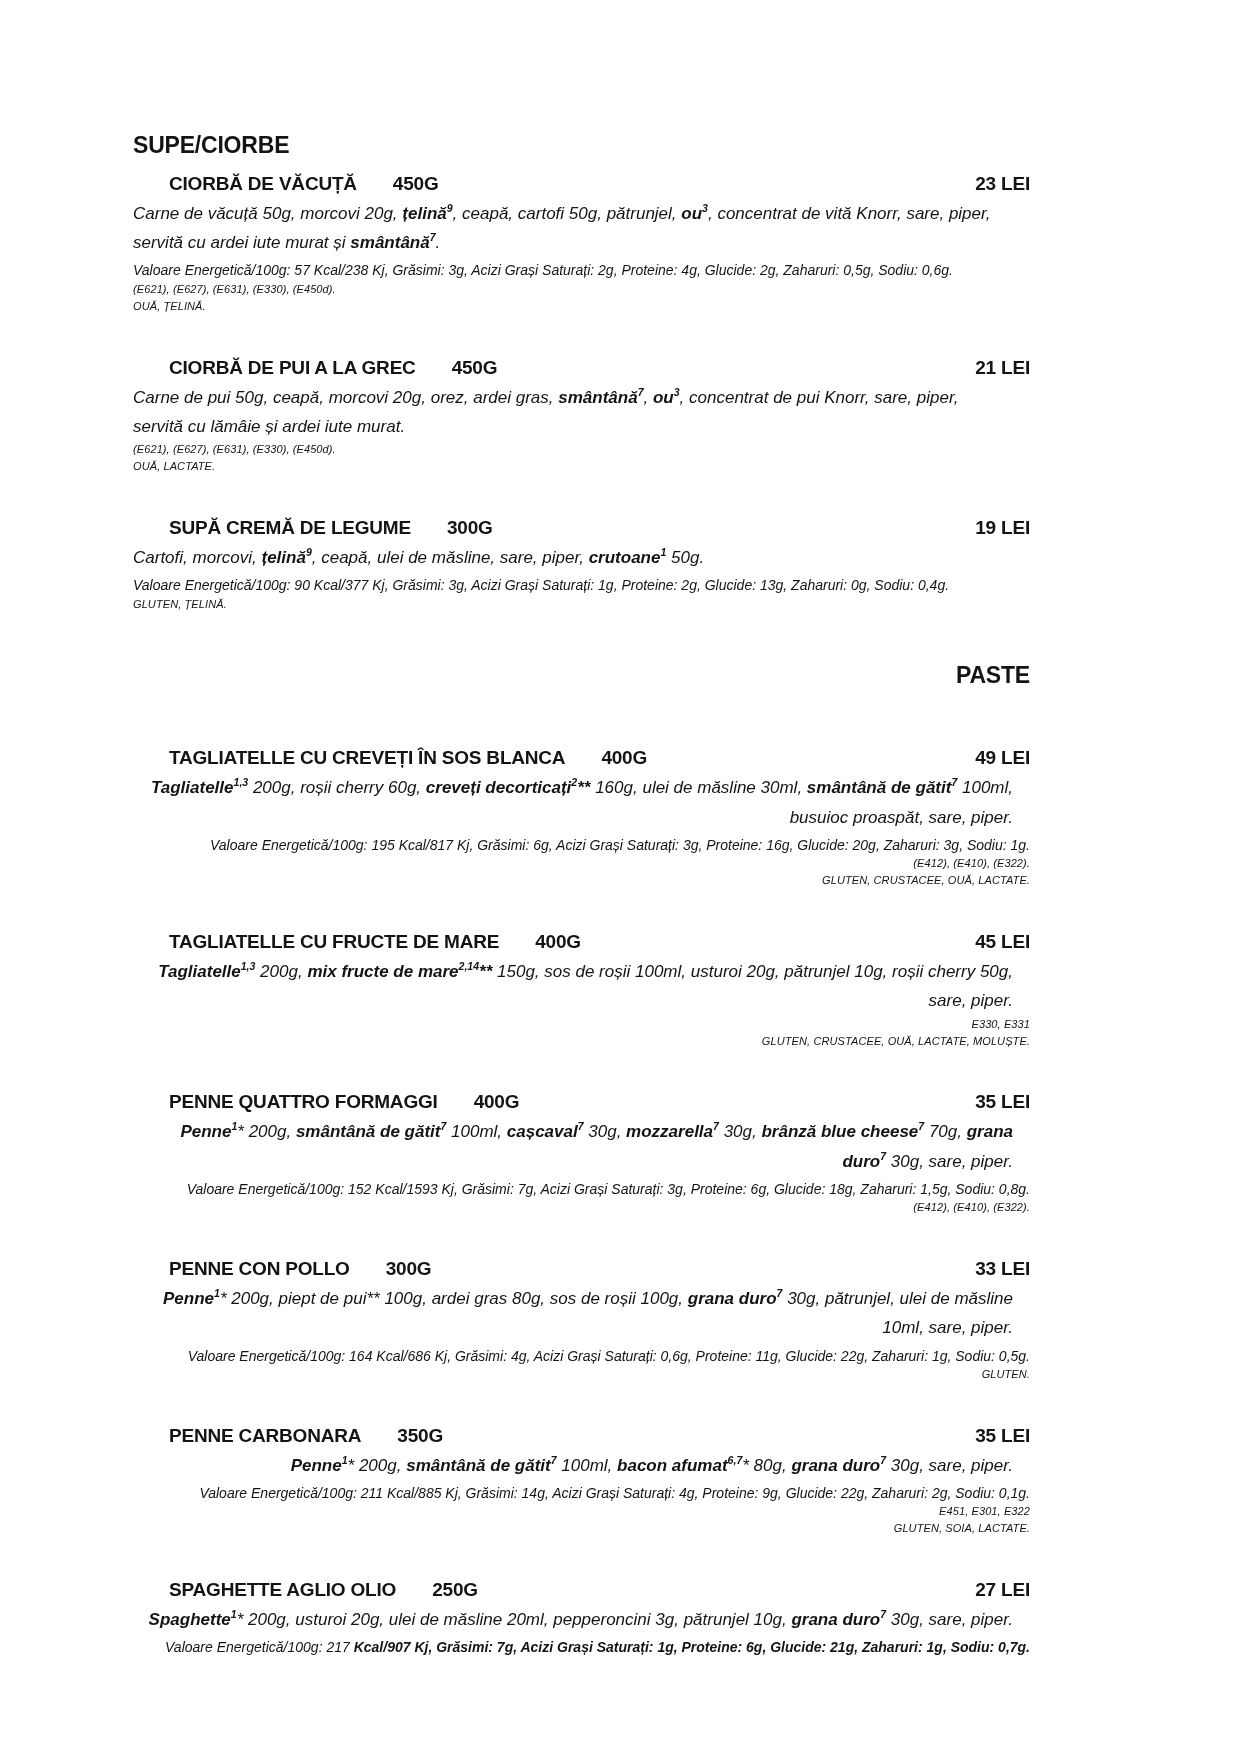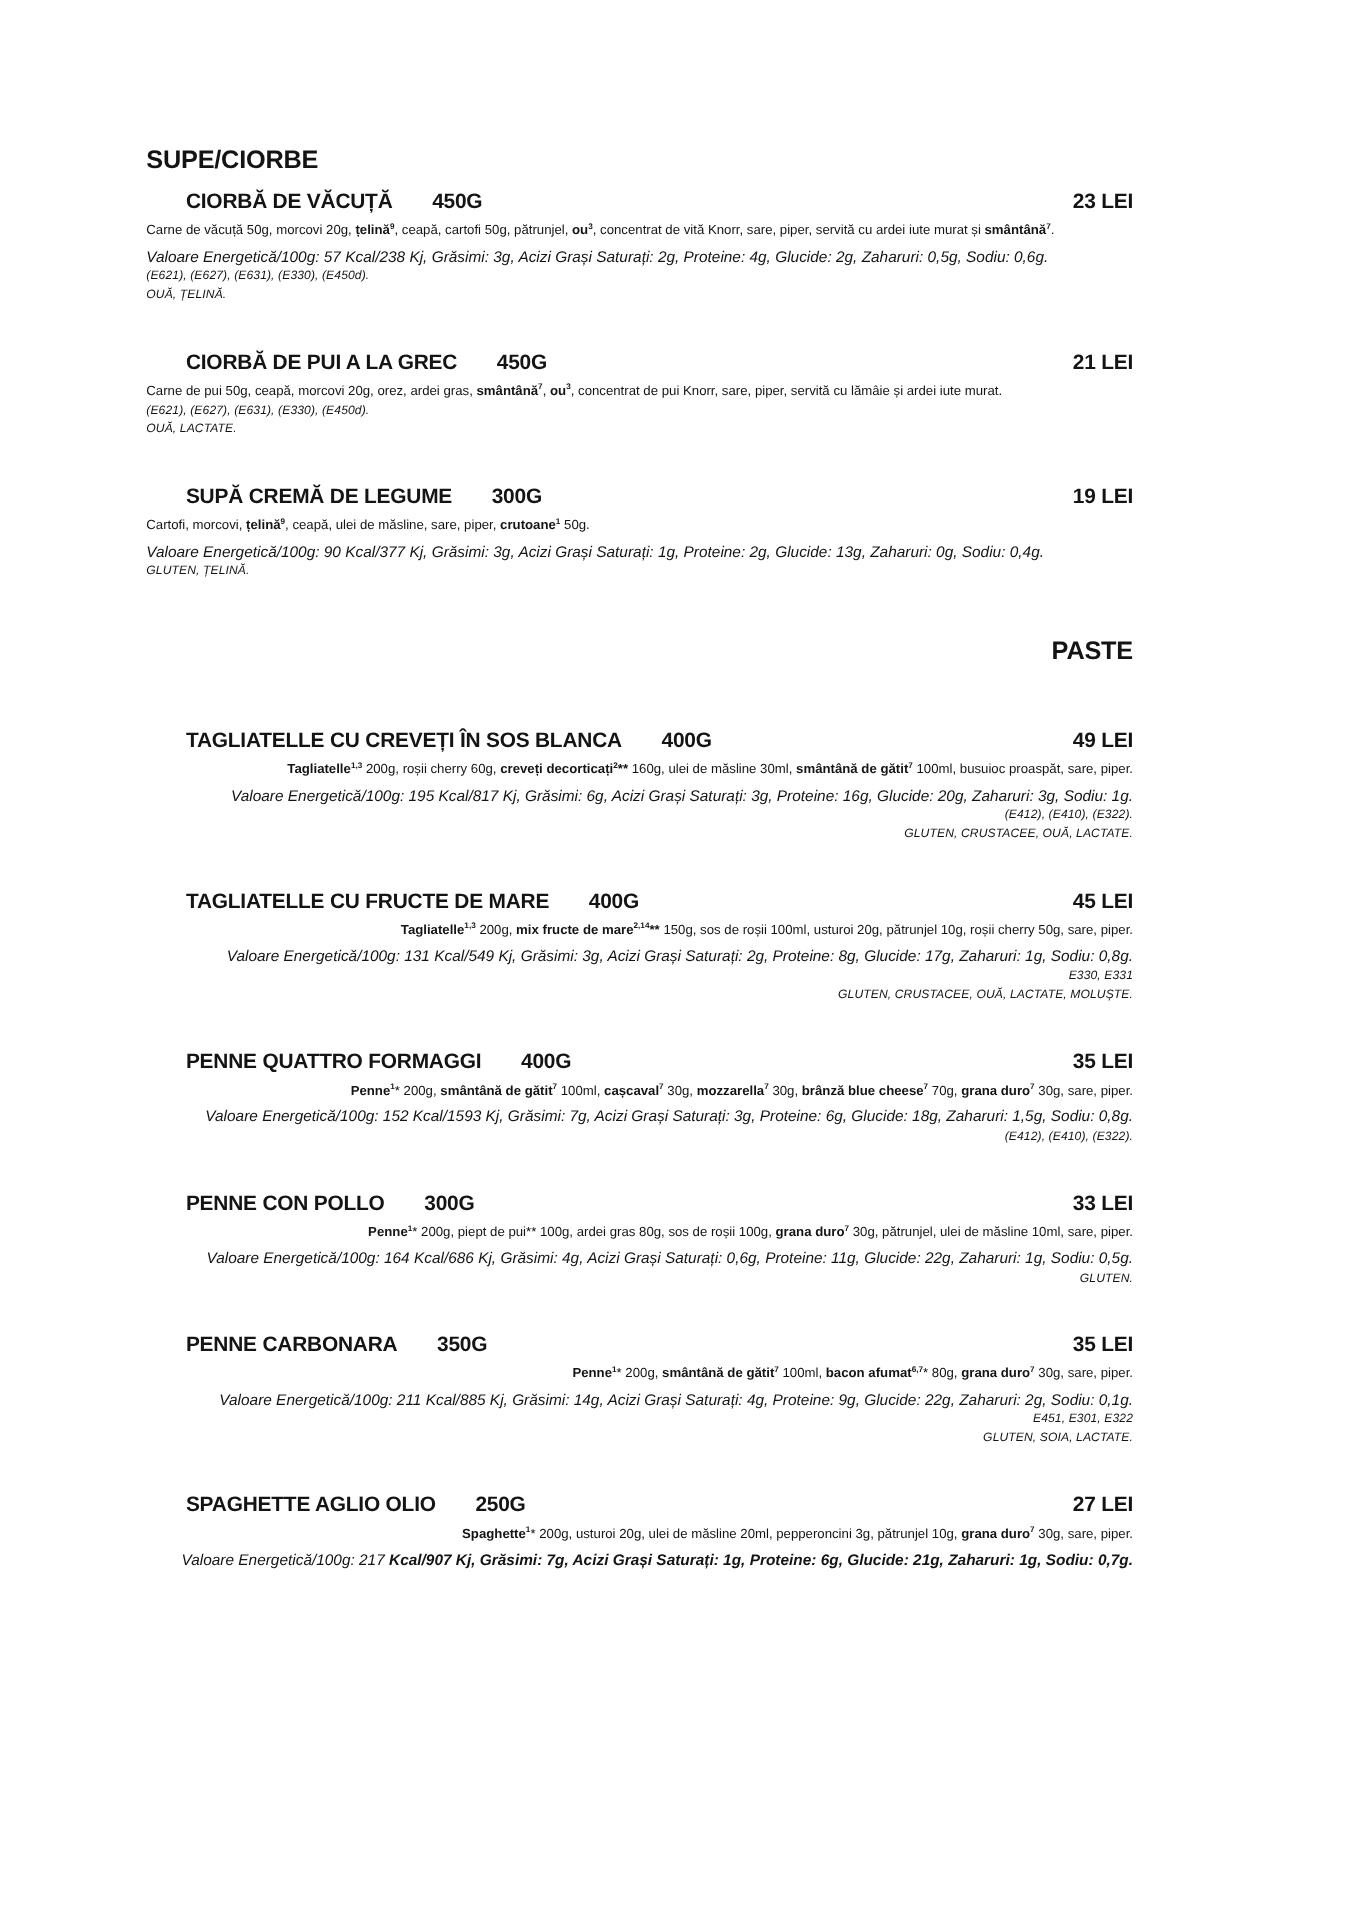--- a/index.html
+++ b/index.html
@@ -21,22 +21,22 @@
 
   .item { margin-bottom: 42px; }
   .item-header { display: flex; align-items: baseline; }
   .item-title, .item-weight, .item-price {
     font-size: 19px; font-weight: 700; letter-spacing: -0.2px; white-space: pre; margin-left: 36px;
   }
   .item-weight { }
   .item-price { margin-left: auto; }
 
   .item-desc {
-    font-size: 12px; line-height: 1.72;
-    margin: 4px 0 0 0;
+    font-size: 17px; font-style: italic; line-height: 1.72;
+    margin: 4px 17px 0 0;
   }
   .item-desc .b, .item-nutrition .b { font-weight: 700; }
   sup { font-size: 62%; line-height: 0; }
 
   .item-nutrition {
     font-size: 14px; font-style: italic; line-height: 1.45;
     margin: 3px 0 0 0;
   }
   .item-e, .item-allergens {
     font-size: 11px; font-style: italic; line-height: 1.45;
@@ -104,21 +104,20 @@
     <p class="item-allergens">GLUTEN, CRUSTACEE, OUĂ, LACTATE.</p>
   </article>
 
   <article class="item">
     <div class="item-header">
       <span class="item-title">TAGLIATELLE CU FRUCTE DE MARE</span>
       <span class="item-weight">400G</span>
       <span class="item-price">45 LEI</span>
     </div>
     <p class="item-desc"><span class="b">Tagliatelle</span><sup class="b">1,3</sup><span> 200g, </span><span class="b">mix fructe de mare</span><sup class="b">2,14</sup><span class="b">**</span><span> 150g, sos de roșii 100ml, usturoi 20g, pătrunjel 10g, roșii cherry 50g, sare, piper.</span></p>
-    <p class="item-nutrition"><span>Valoare Energetică/100g: 131 Kcal/549 Kj, Grăsimi: 3g, Acizi Grași Saturați: 2g, Proteine: 8g, Glucide: 17g, Zaharuri: 1g, Sodiu: 0,8g.</span></p>
     <p class="item-e">E330, E331</p>
     <p class="item-allergens">GLUTEN, CRUSTACEE, OUĂ, LACTATE, MOLUȘTE.</p>
   </article>
 
   <article class="item">
     <div class="item-header">
       <span class="item-title">PENNE QUATTRO FORMAGGI</span>
       <span class="item-weight">400G</span>
       <span class="item-price">35 LEI</span>
     </div>

